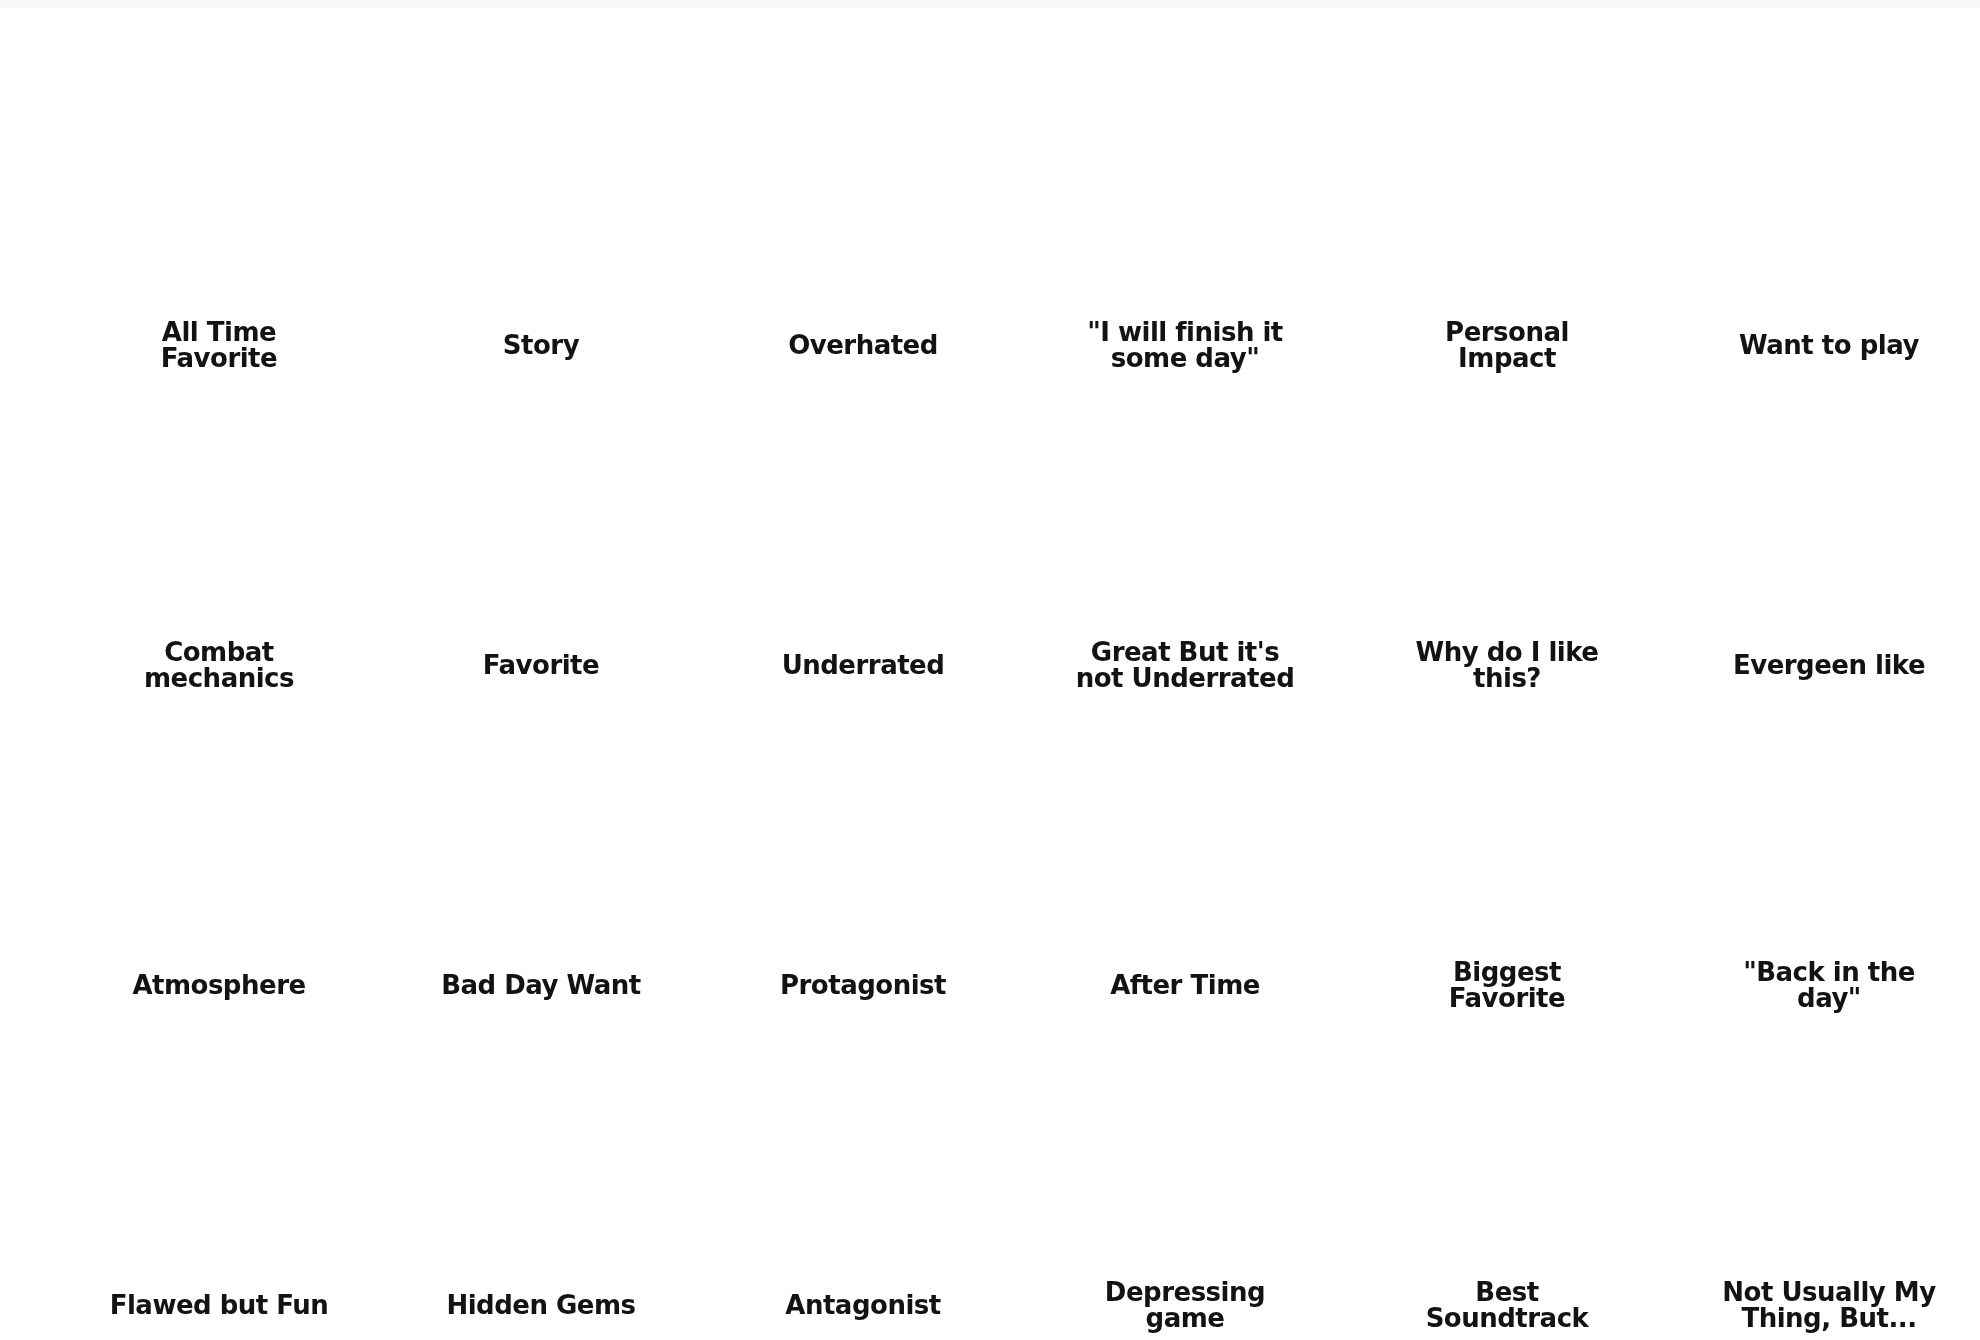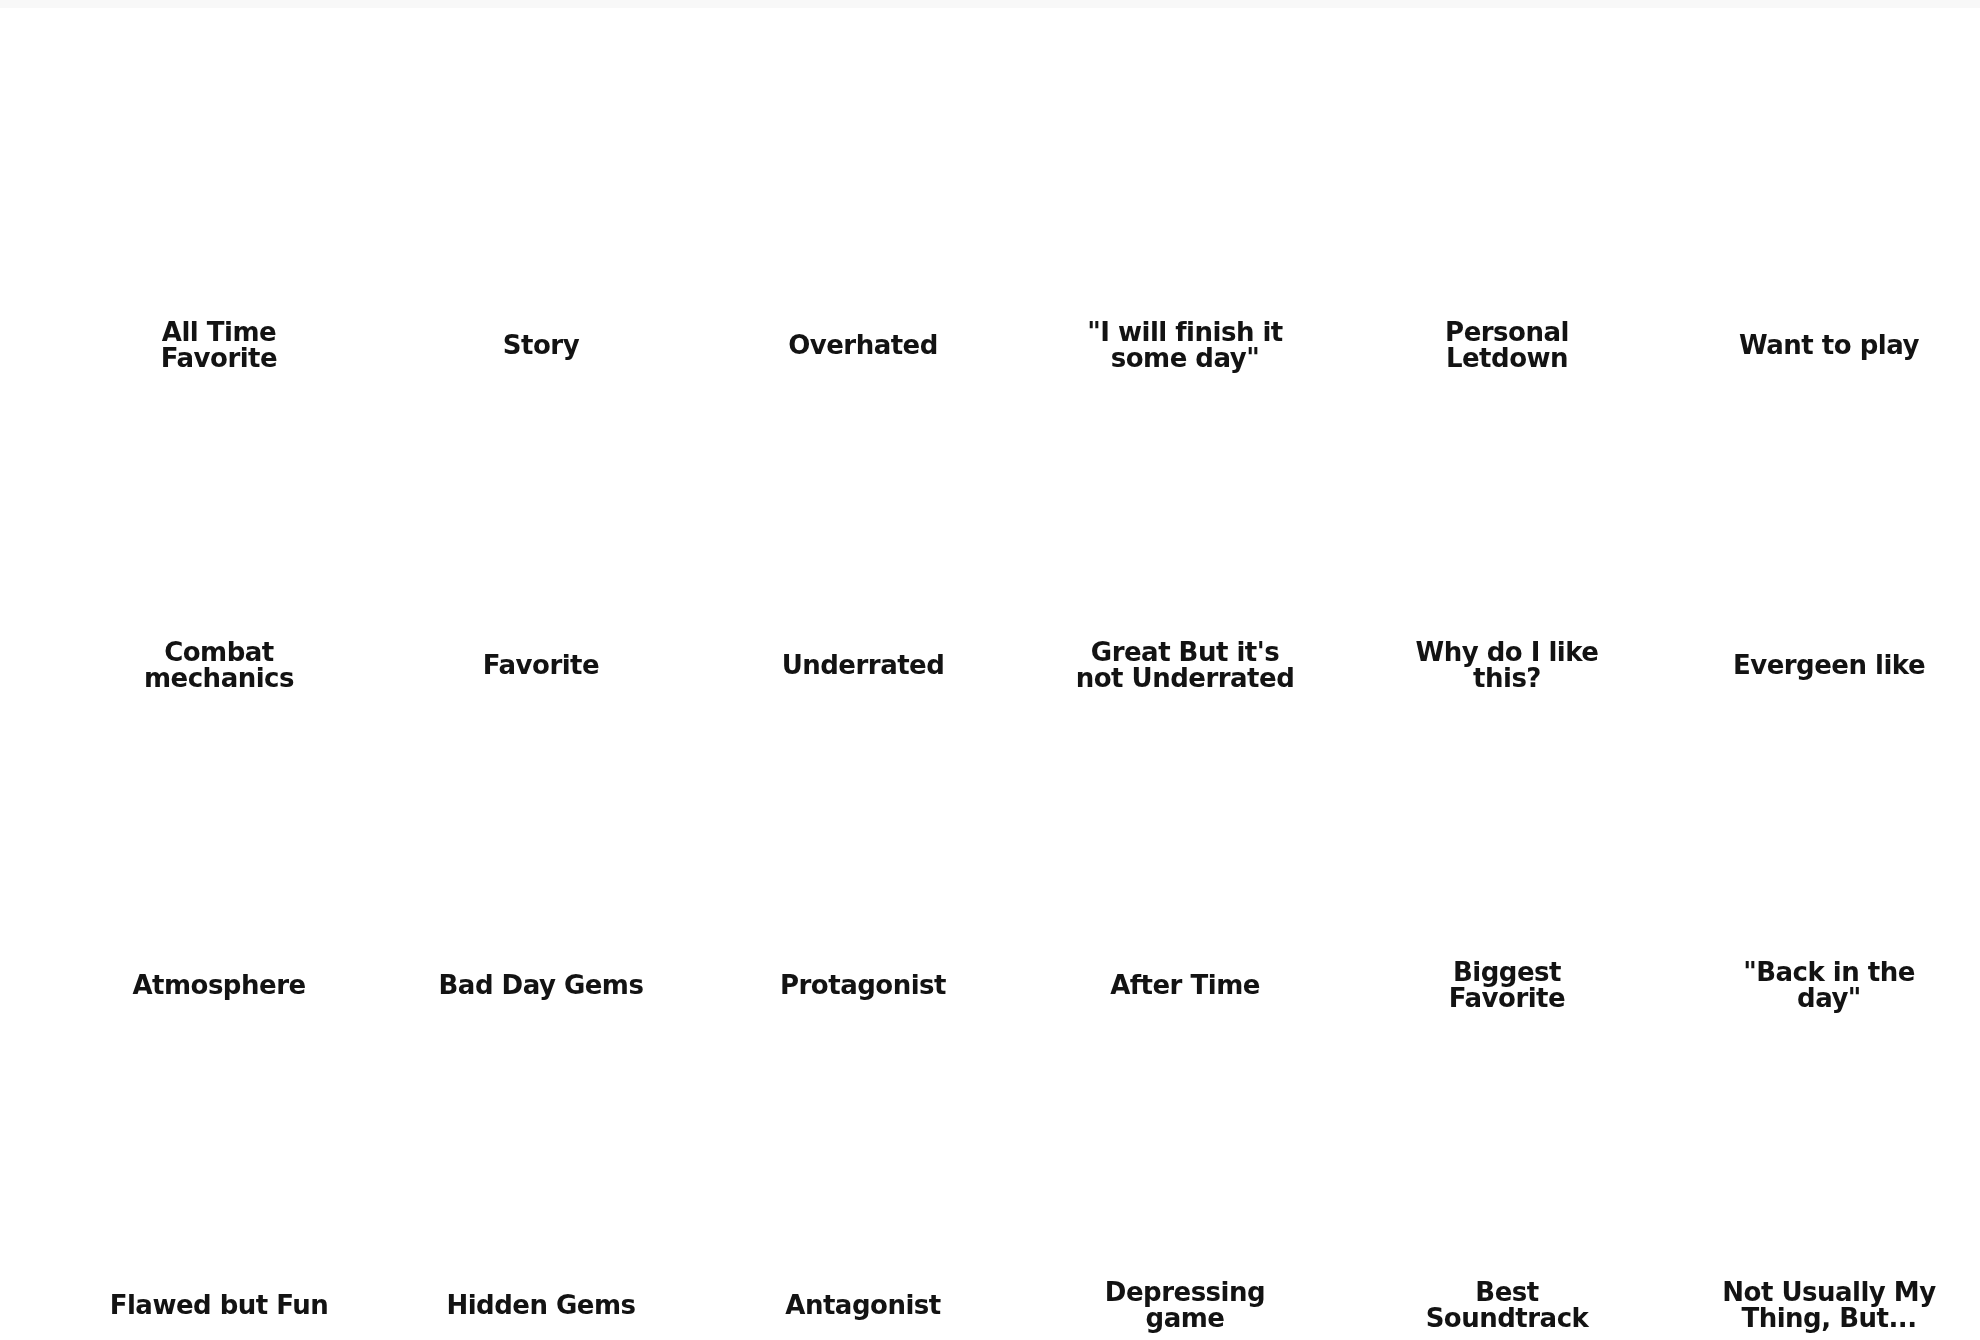--- a/index.html
+++ b/index.html
@@ -56,35 +56,35 @@
 <div class="top-strip"></div>
 
 <div class="grid">
   <div class="cell">All Time
 Favorite</div>
   <div class="cell">Story</div>
   <div class="cell">Overhated</div>
   <div class="cell">"I will finish it
 some day"</div>
   <div class="cell">Personal
-Letdown</div>
+Impact</div>
   <div class="cell">Want to play</div>
 
   <div class="cell">Combat
 mechanics</div>
   <div class="cell">Favorite</div>
   <div class="cell">Underrated</div>
   <div class="cell">Great But it's
 not Underrated</div>
   <div class="cell">Why do I like
 this?</div>
   <div class="cell">Evergeen like</div>
 
   <div class="cell">Atmosphere</div>
-  <div class="cell">Bad Day Gems</div>
+  <div class="cell">Bad Day Want</div>
   <div class="cell">Protagonist</div>
   <div class="cell">After Time</div>
   <div class="cell">Biggest
 Favorite</div>
   <div class="cell">"Back in the
 day"</div>
 
   <div class="cell">Flawed but Fun</div>
   <div class="cell">Hidden Gems</div>
   <div class="cell">Antagonist</div>

